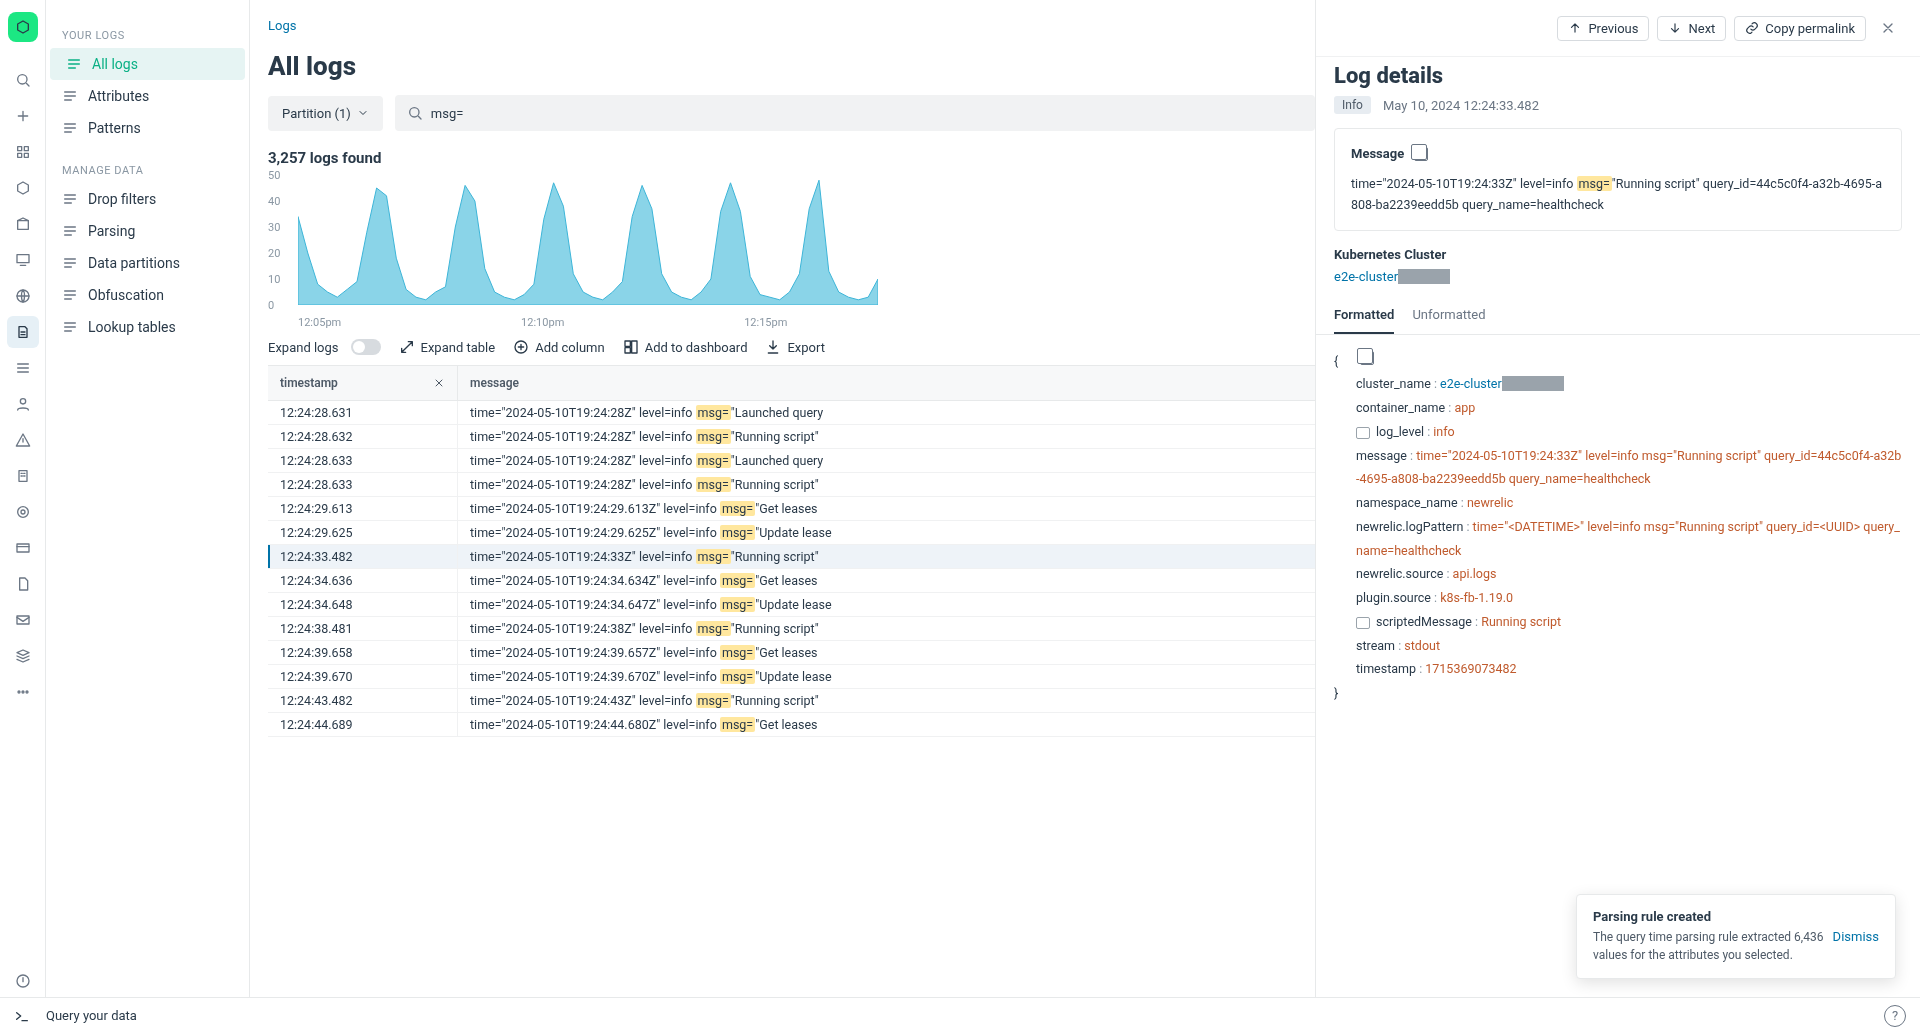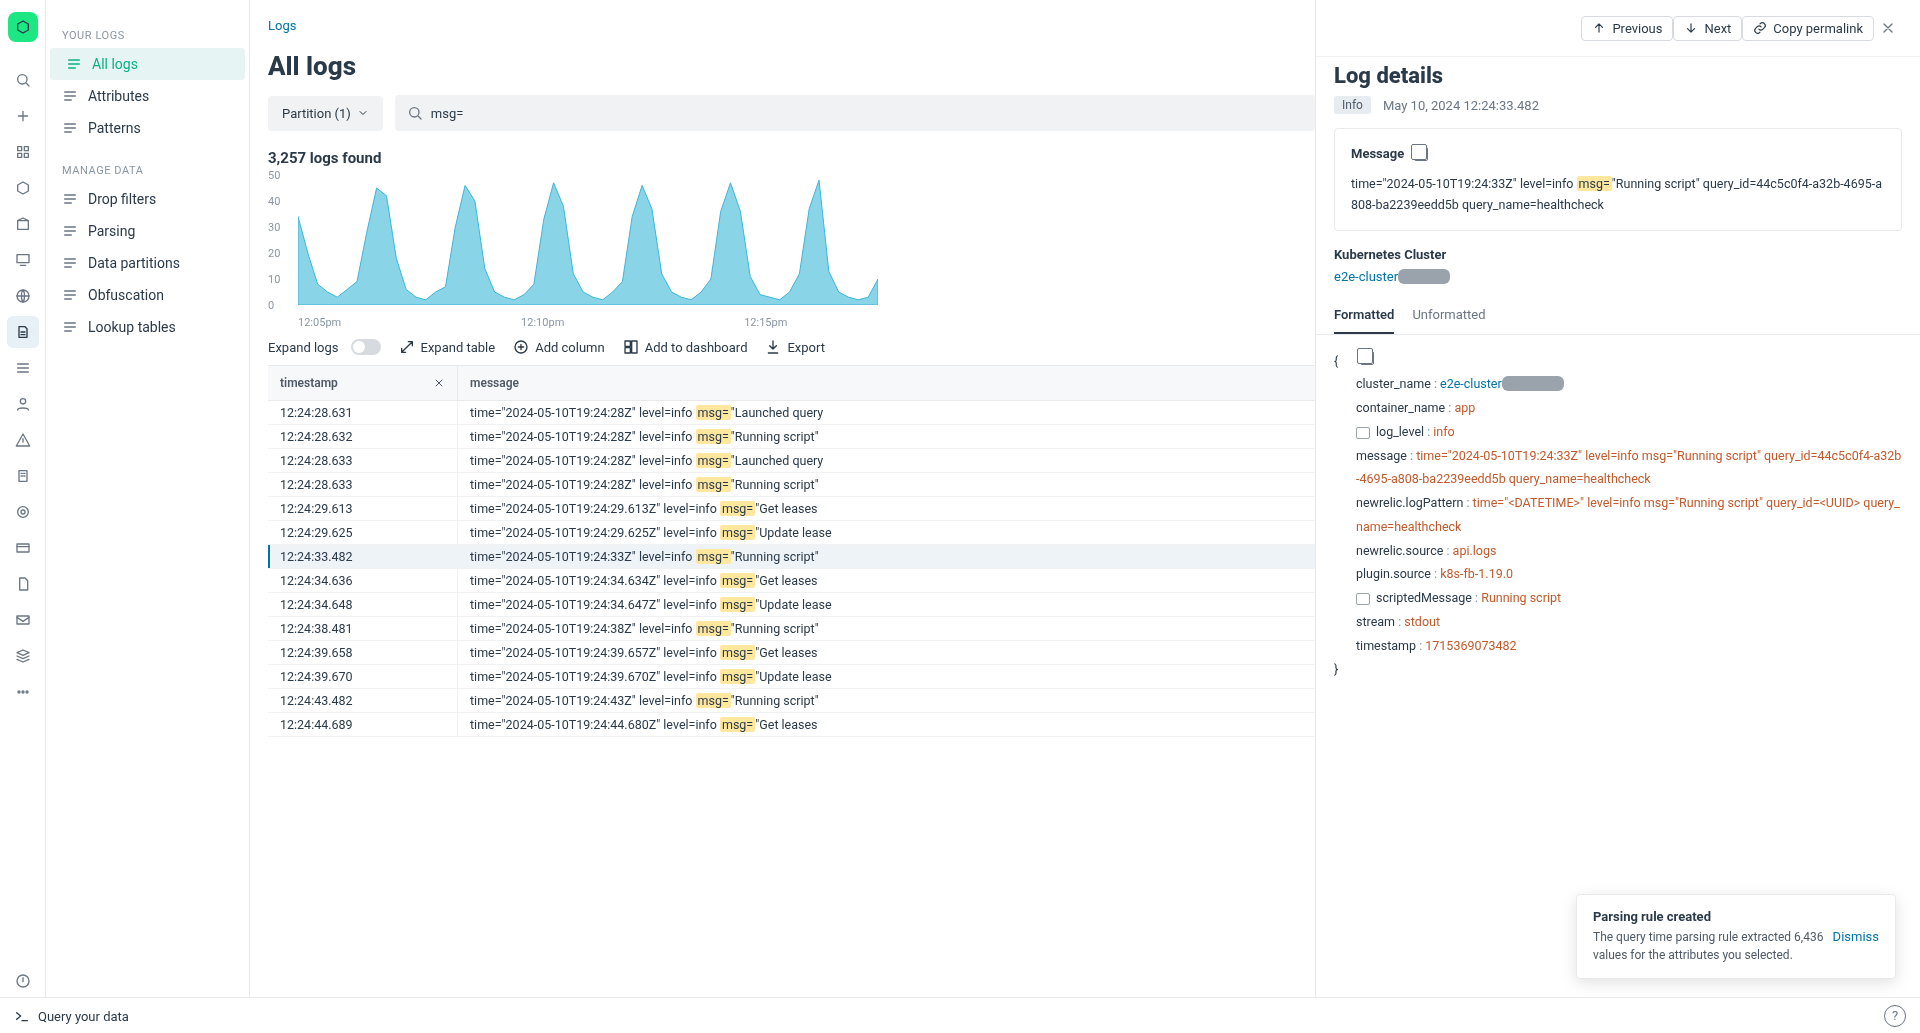--- a/index.html
+++ b/index.html
@@ -45,45 +45,45 @@
 .th.msg{flex:1}
 .tbody{flex:1;overflow:hidden}
 .row{display:flex;border-bottom:1px solid #f0f1f2;font-family:ui-monospace,Menlo,Consolas,monospace;font-size:12.5px}
 .row.sel{background:#eef3f8;box-shadow:inset 2px 0 0 #0073a8}
 .cell{padding:4px 12px;white-space:nowrap;overflow:hidden}
 .cell.ts{width:190px;color:#2a3a49;border-right:1px solid #f0f1f2}
 .cell.msg{flex:1;color:#2a3a49}
 .hl{background:#ffe79e;padding:0 2px;border-radius:2px}
 
 .details{width:605px;border-left:1px solid #e7e9ea;display:flex;flex-direction:column;background:#fff}
-.dhdr{display:flex;align-items:center;padding:14px 18px;border-bottom:1px solid #f0f1f2}
+.dhdr{display:flex;align-items:center;gap:8px;padding:14px 18px;border-bottom:1px solid #f0f1f2}
 .pill{border:1px solid #d7dbdf;border-radius:4px;padding:4px 10px;font-size:13px;display:flex;align-items:center;gap:6px;cursor:pointer;background:#fff}
 .dhdr .spacer{flex:1}
 .closex{font-size:18px;cursor:pointer;color:#6b7684;width:28px;height:28px;display:flex;align-items:center;justify-content:center}
 .dtitle{font-size:22px;font-weight:800;padding:6px 18px 8px 18px}
 .dmeta{display:flex;align-items:center;gap:12px;padding:0 18px 14px 18px;font-size:13px;color:#6b7684}
 .badge{background:#e7ecf1;border-radius:3px;padding:2px 8px;font-size:12px;color:#4e5a67}
 .msgbox{margin:0 18px 16px 18px;border:1px solid #e7e9ea;border-radius:4px;padding:14px 16px;font-family:ui-monospace,Menlo,Consolas,monospace;font-size:12.5px;line-height:1.7;word-break:break-all}
 .section{padding:0 18px 12px 18px}
 .section h4{font-size:13px;font-weight:700;margin-bottom:4px}
 .section a{color:#0073a8;font-size:13px;text-decoration:none}
-.redact{background:#9aa3ab;color:transparent;border-radius:6px}
+.redact{background:#9aa3ab;color:transparent;border-radius:0}
 .tabs{display:flex;gap:18px;padding:0 18px;border-bottom:1px solid #e7e9ea}
 .tab{padding:10px 0;font-size:13px;color:#6b7684;cursor:pointer}
 .tab.active{color:#2a3a49;border-bottom:2px solid #2a3a49;font-weight:600}
 .jsonview{padding:14px 18px;font-family:ui-monospace,Menlo,Consolas,monospace;font-size:12.5px;line-height:1.9;color:#2a3a49;overflow:auto;position:relative}
 .jsonview .k{color:#2a3a49}
 .jsonview .c{color:#8a97a3}
 .jsonview .v{color:#c05b2e}
 .jsonview .vlink{color:#0073a8}
 .jsonview .ind{padding-left:22px}
 .jsonview .ico{display:inline-block;width:14px;height:12px;border:1px solid #9aa3ab;border-radius:2px;margin-right:6px;vertical-align:middle}
 
 .footer{position:absolute;left:0;right:0;bottom:0;height:36px;border-top:1px solid #e7e9ea;display:flex;align-items:center;justify-content:space-between;padding:0 14px;font-size:13px;color:#2a3a49;background:#fff}
-.footer .q{display:flex;align-items:flex-end;gap:8px}
+.footer .q{display:flex;align-items:center;gap:16px}
 .footer .help{width:22px;height:22px;border:1.5px solid #6b7684;border-radius:50%;display:flex;align-items:center;justify-content:center;color:#6b7684;font-size:13px}
 
 .toast{position:absolute;right:24px;bottom:54px;width:320px;background:#fff;border:1px solid #e7e9ea;box-shadow:0 4px 16px rgba(0,0,0,.12);border-radius:4px;padding:14px 16px;display:flex;gap:8px}
 .toast .body{flex:1}
 .toast h5{font-size:13px;font-weight:700;margin-bottom:4px}
 .toast p{font-size:12px;color:#4e5a67;line-height:1.5}
 .toast .dismiss{color:#0073a8;font-size:13px;cursor:pointer;align-self:center}
 .copyico{display:inline-block;width:14px;height:14px;border:1.5px solid #6b7684;border-radius:2px;position:relative;margin-left:10px}
 .copyico::after{content:"";position:absolute;width:14px;height:14px;border:1.5px solid #6b7684;border-radius:2px;top:-4px;left:-4px;background:#fff}
 svg.ic{width:16px;height:16px;stroke:currentColor;fill:none;stroke-width:2;stroke-linecap:round;stroke-linejoin:round}
@@ -488,20 +488,21 @@
         <div class="tab active">Formatted</div>
         <div class="tab">Unformatted</div>
       </div>
       <div class="jsonview">
         <span class="copyico" style="position:absolute;left:34px;top:16px"></span>
         <div>{</div>
         <div class="ind"><span class="k">cluster_name</span> <span class="c">:</span> <span class="vlink">e2e-cluster</span><span class="redact">xxxxxxxxxx</span></div>
         <div class="ind"><span class="k">container_name</span> <span class="c">:</span> <span class="v">app</span></div>
         <div class="ind"><span class="ico"></span><span class="k">log_level</span> <span class="c">:</span> <span class="v">info</span></div>
         <div class="ind" style="word-break:break-all"><span class="k">message</span> <span class="c">:</span> <span class="v">time="2024-05-10T19:24:33Z" level=info msg="Running script" query_id=44c5c0f4-a32b-4695-a808-ba2239eedd5b query_name=healthcheck</span></div>
+        <div class="ind"><span class="k">namespace_name</span> <span class="c">:</span> <span class="v">newrelic</span></div>
         <div class="ind" style="word-break:break-all"><span class="k">newrelic.logPattern</span> <span class="c">:</span> <span class="v">time="&lt;DATETIME&gt;" level=info msg="Running script" query_id=&lt;UUID&gt; query_name=healthcheck</span></div>
         <div class="ind"><span class="k">newrelic.source</span> <span class="c">:</span> <span class="v">api.logs</span></div>
         <div class="ind"><span class="k">plugin.source</span> <span class="c">:</span> <span class="v">k8s-fb-1.19.0</span></div>
         <div class="ind"><span class="ico"></span><span class="k">scriptedMessage</span> <span class="c">:</span> <span class="v">Running script</span></div>
         <div class="ind"><span class="k">stream</span> <span class="c">:</span> <span class="v">stdout</span></div>
         <div class="ind"><span class="k">timestamp</span> <span class="c">:</span> <span class="v">1715369073482</span></div>
         <div>}</div>
       </div>
     </div>
   </div>

